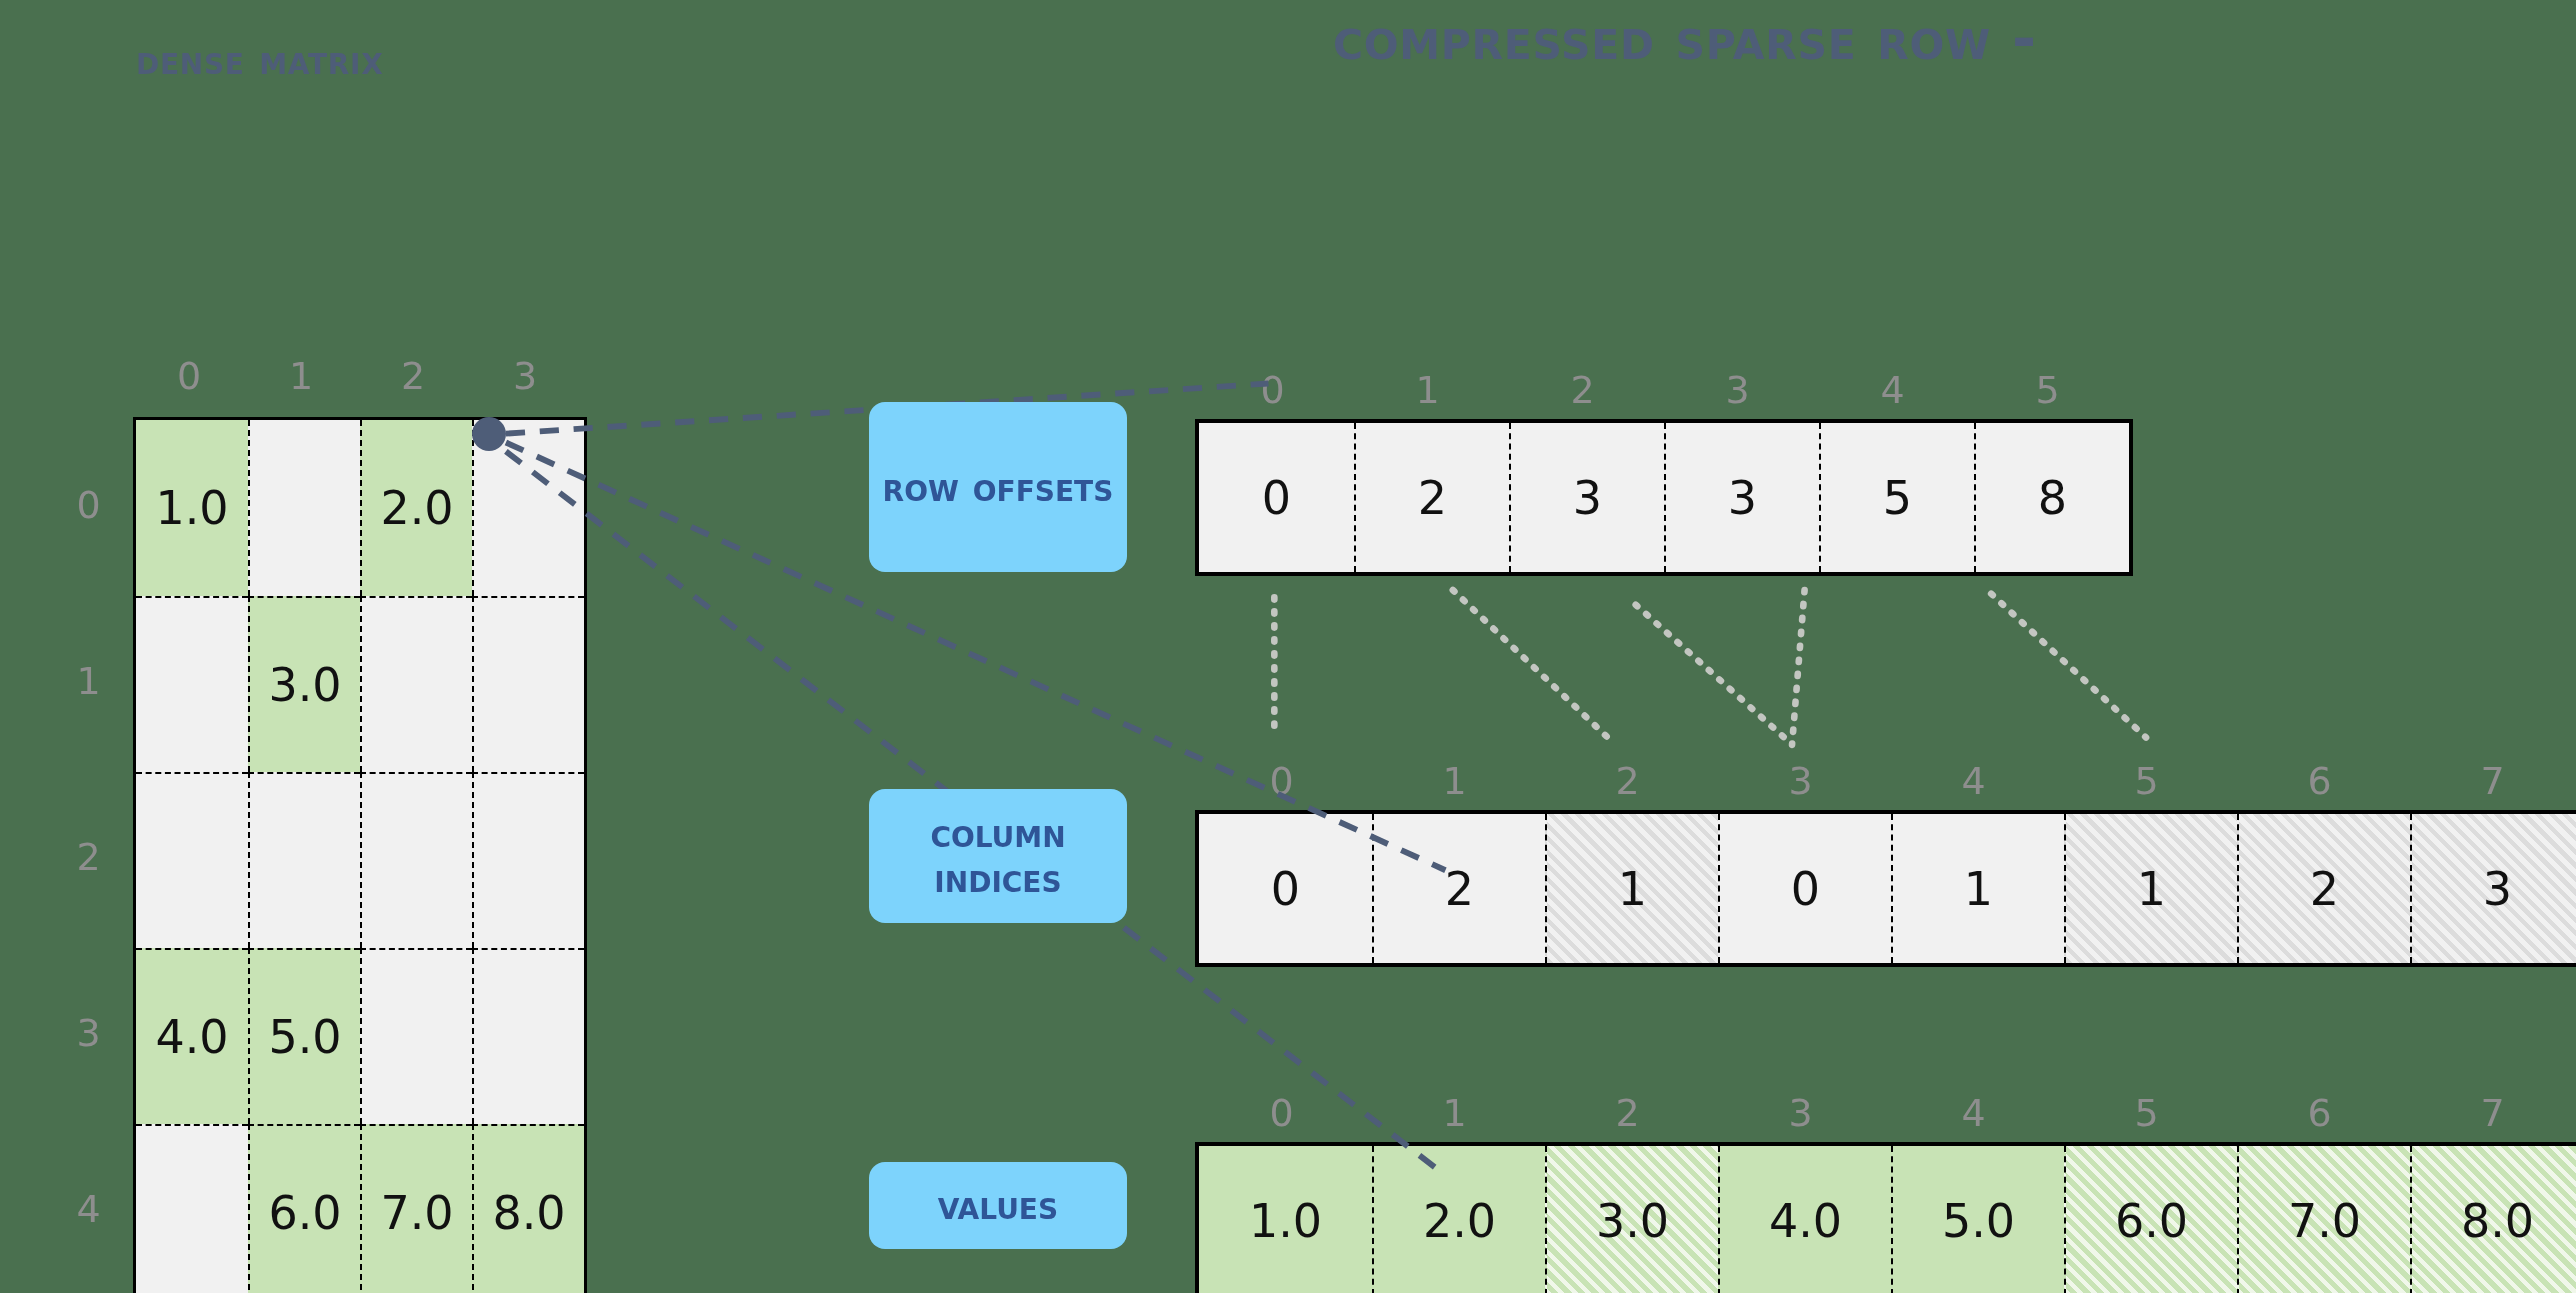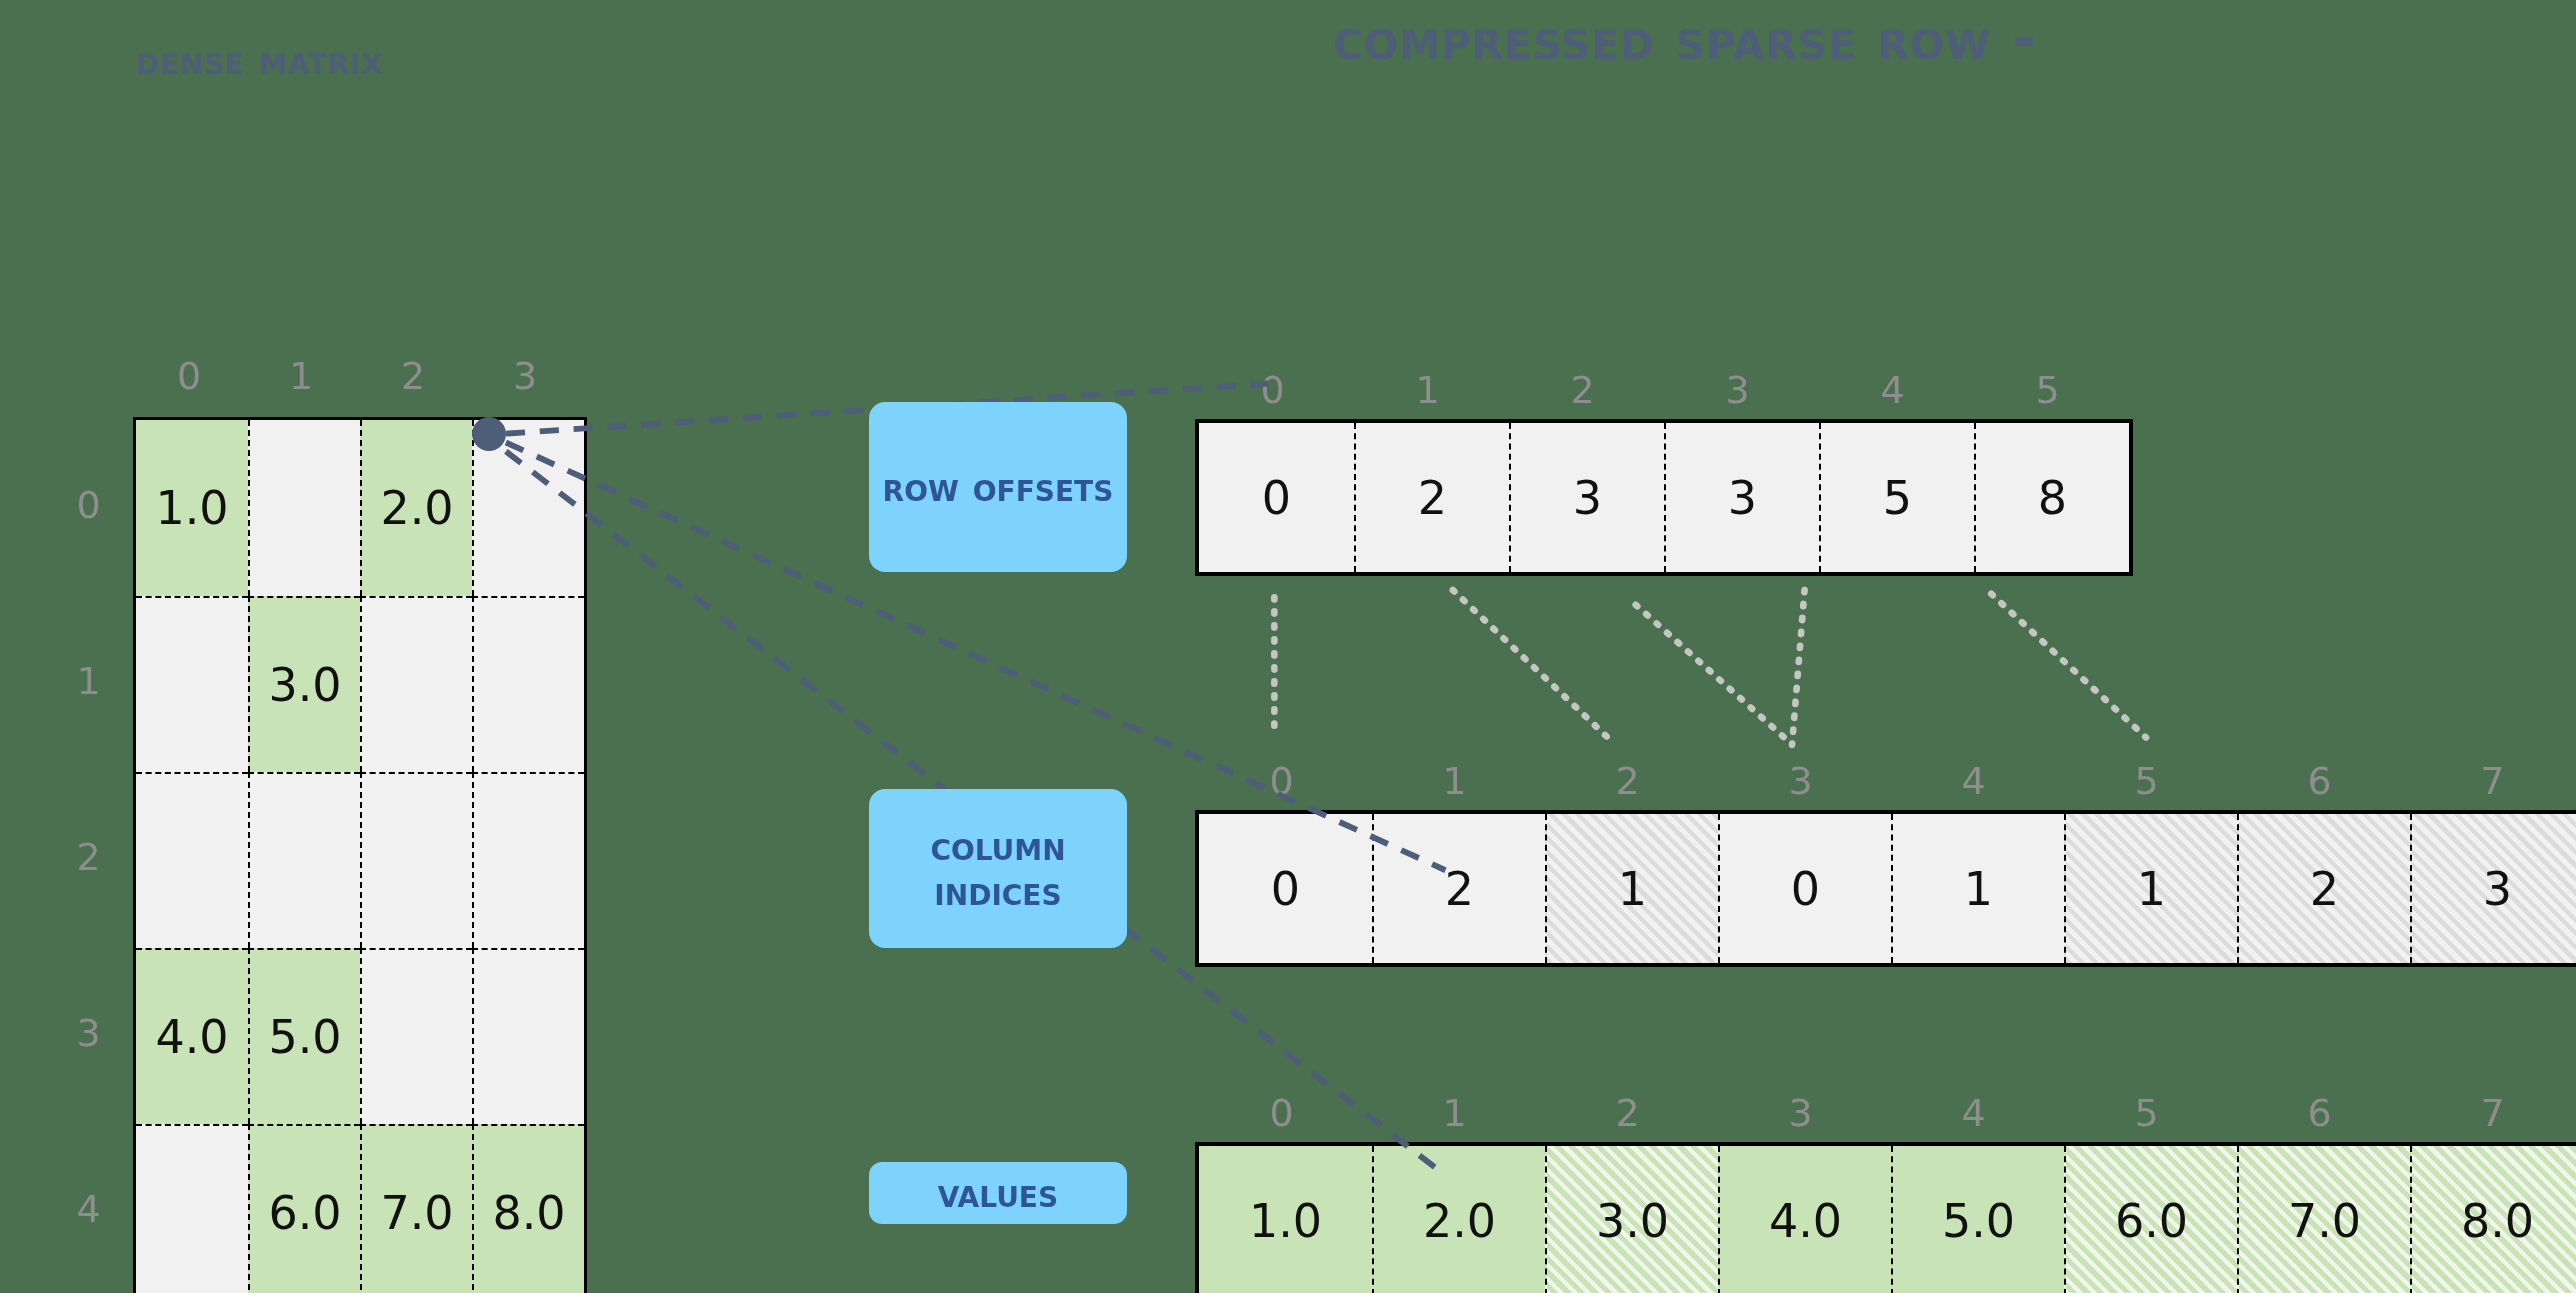--- a/index.html
+++ b/index.html
@@ -75,22 +75,22 @@
     font-variant:small-caps;
     text-transform:lowercase;
     font-size:40px;
     display:flex;align-items:center;justify-content:center;
     text-align:center;
     line-height:1.12;
     font-family:"DejaVu Sans", sans-serif;
     z-index:6;
   }
   #badge-row-offsets{left:869px;top:402px;width:258px;height:170px;}
-  #badge-col-indices{left:869px;top:789px;width:258px;height:159px;}
-  #badge-values{left:869px;top:1162px;width:258px;height:62px;border-radius:13px;}
+  #badge-col-indices{left:869px;top:789px;width:258px;height:134px;}
+  #badge-values{left:869px;top:1162px;width:258px;height:87px;}
 
   
   .arr-wrap{position:absolute;}
   .arr-heads{display:flex;height:58px;}
   .arr-heads .h{
     text-align:center;color:#8e8e8e;font-size:38px;
     font-family:"DejaVu Sans", sans-serif;line-height:58px;
   }
   .arr-box{
     display:flex;border:4.4px solid #000;box-sizing:content-box;

